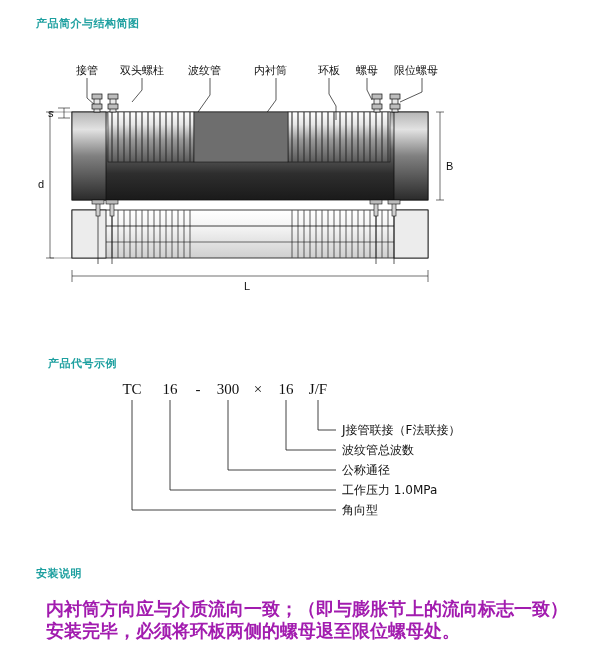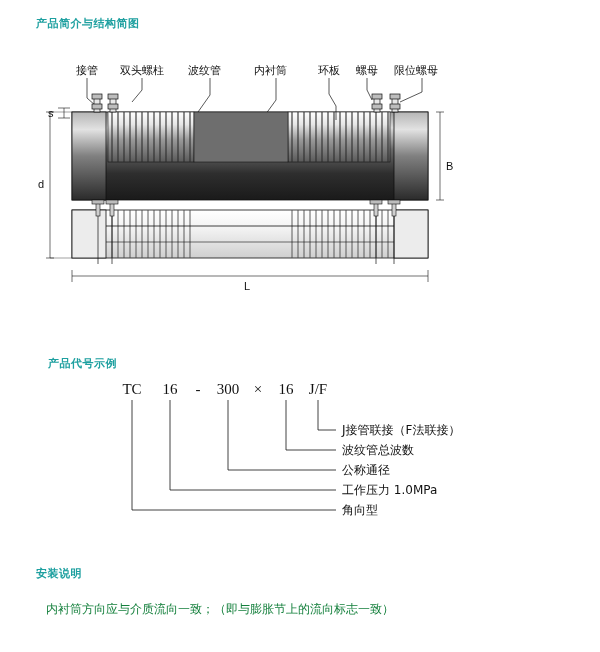--- a/index.html
+++ b/index.html
@@ -45,23 +45,24 @@
     height: 160px;
   }
   #code-example svg { display: block; }
 
   
   #install-notes {
     position: absolute;
     left: 46px;
     top: 598px;
     width: 520px;
-    font-size: 12px;
+    font-size: 18px;
     line-height: 22px;
-    color: #15803d;
+    color: #a21caf;
+    font-weight: bold;
   }
   #install-notes div { white-space: nowrap; }
 
   .lbl {
     font-family: "Liberation Sans", sans-serif;
     font-size: 11px;
     fill: #111;
   }
   .lbl-cn {
     font-family: "DejaVu Sans", sans-serif;
@@ -342,13 +343,14 @@
     <text class="code-cn" x="306" y="76">波纹管总波数</text>
     <text class="code-cn" x="306" y="96">公称通径</text>
     <text class="code-cn" x="306" y="116">工作压力 1.0MPa</text>
     <text class="code-cn" x="306" y="136">角向型</text>
   </g>
 </svg>
 </div>
 
 <div id="install-notes">
   <div>内衬筒方向应与介质流向一致；（即与膨胀节上的流向标志一致）</div>
+  <div>安装完毕，必须将环板两侧的螺母退至限位螺母处。</div>
 </div>
 
 </body></html>

